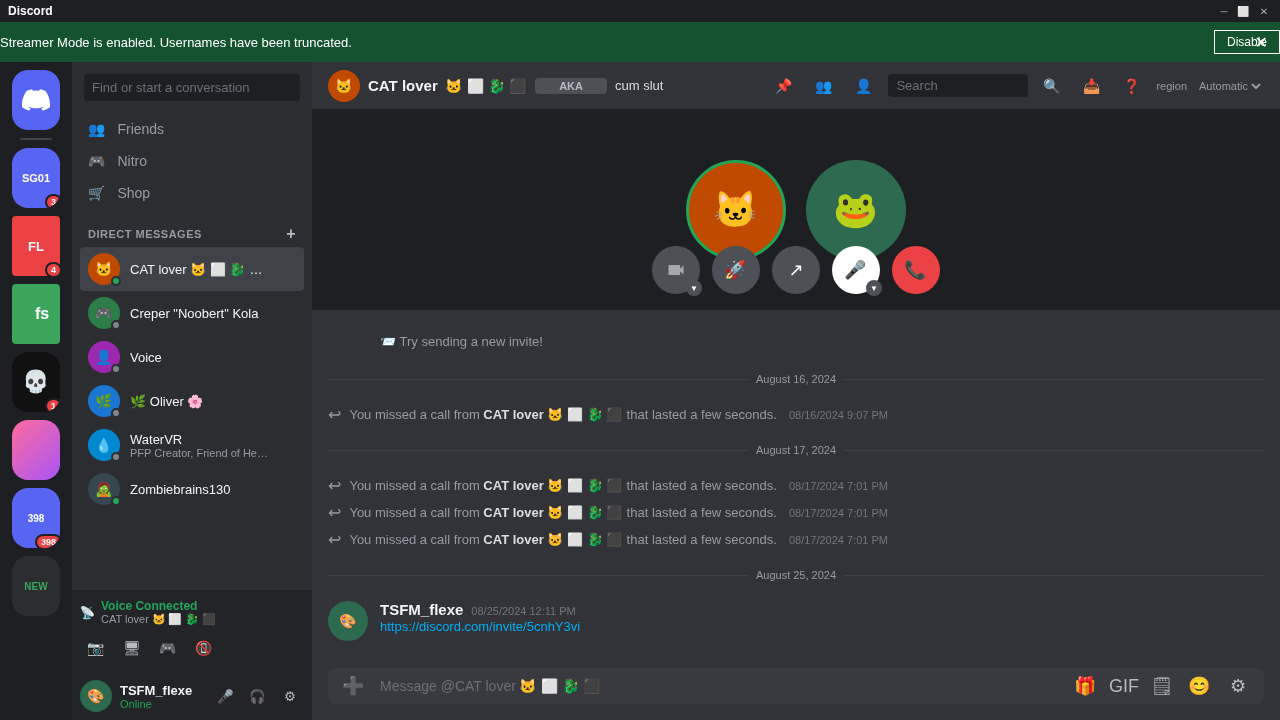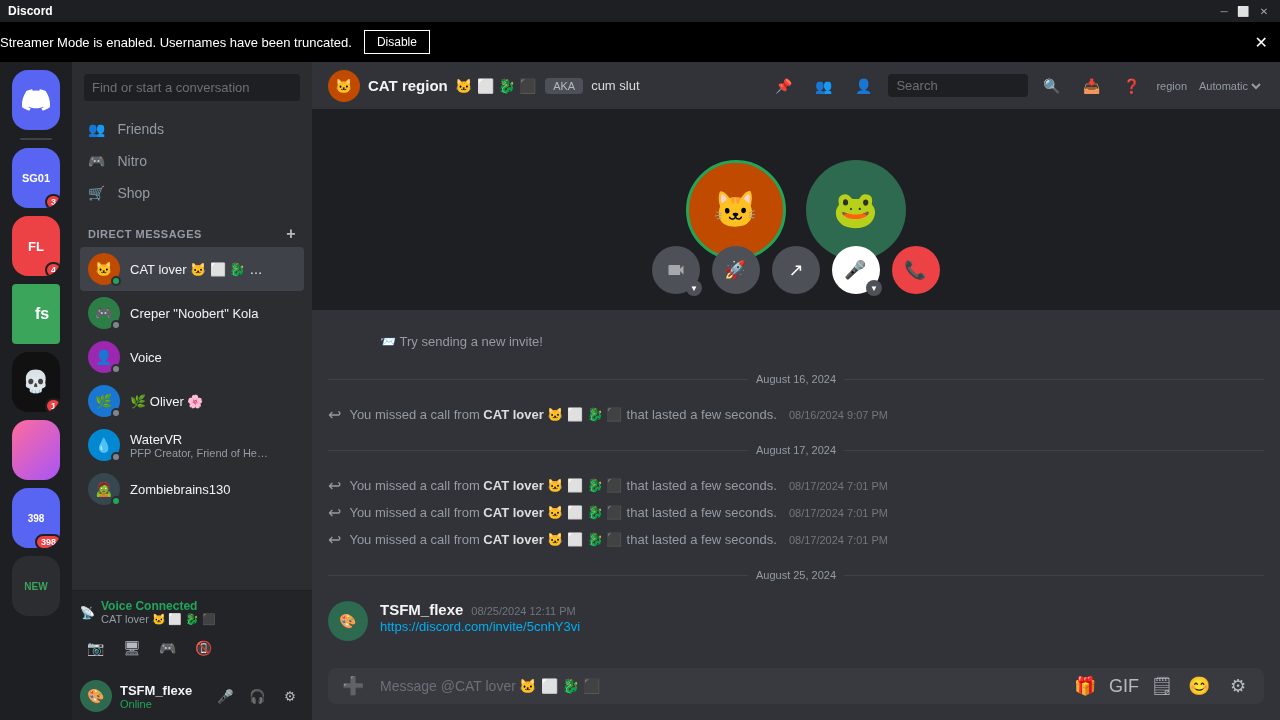--- a/index.html
+++ b/index.html
@@ -5,21 +5,21 @@
     * { margin: 0; padding: 0; box-sizing: border-box; }
     body { width: 1280px; height: 720px; overflow: hidden; font-family: 'Segoe UI', sans-serif; background: #1e1f22; color: #dcddde; font-size: 14px; }
 
     
     .titlebar { height: 22px; background: #1e1f22; display: flex; align-items: center; justify-content: space-between; padding: 0 8px; }
     .titlebar-left { color: #fff; font-size: 12px; font-weight: bold; }
     .titlebar-controls { display: flex; gap: 4px; }
     .titlebar-btn { width: 16px; height: 16px; display: flex; align-items: center; justify-content: center; font-size: 10px; color: #aaa; cursor: pointer; }
 
     
-    .streamer-banner { background: #000000; height: 40px; display: flex; align-items: center; justify-content: flex-start; gap: 12px; font-size: 13px; color: #fff; position: relative; }
+    .streamer-banner { background: #14532d; height: 40px; display: flex; align-items: center; justify-content: space-between; gap: 12px; font-size: 13px; color: #fff; position: relative; }
     .disable-btn { background: transparent; border: 1px solid #fff; color: #fff; padding: 4px 12px; border-radius: 0; cursor: pointer; font-size: 12px; }
     .banner-close { position: absolute; right: 12px; color: #fff; cursor: pointer; font-size: 16px; }
 
     
     .app-body { display: flex; height: calc(720px - 22px - 40px); }
 
     
     .server-list { width: 72px; background: #1e1f22; display: flex; flex-direction: column; align-items: center; padding: 8px 0; gap: 8px; overflow-y: auto; }
     .server-icon { width: 48px; height: 60px; border-radius: 50%; background: #5865f2; display: flex; align-items: center; justify-content: center; cursor: pointer; font-weight: bold; font-size: 16px; color: #fff; position: relative; overflow: hidden; }
     .server-icon.active { border-radius: 16px; }
@@ -64,21 +64,21 @@
     .panel-ctrl-btn { width: 28px; height: 28px; border-radius: 4px; background: transparent; border: none; color: #b5bac1; cursor: pointer; display: flex; align-items: center; justify-content: center; }
 
     
     .main-area { flex: 1; display: flex; flex-direction: column; background: #313338; }
 
     
     .chat-header { height: 48px; background: #313338; border-bottom: 1px solid #1e1f22; display: flex; align-items: center; padding: 0 16px; gap: 8px; flex-shrink: 0; }
     .chat-header-avatar { width: 32px; height: 32px; border-radius: 50%; background: #5865f2; flex-shrink: 0; display: flex; align-items: center; justify-content: center; font-size: 11px; position: relative; overflow: hidden; }
     .chat-header-name { font-size: 15px; font-weight: 700; color: #f2f3f5; }
     .chat-header-emoji { font-size: 14px; }
-    .aka-badge { background: #4e5058; color: #b5bac1; padding: 2px 8px; border-radius: 4px; font-size: 11px; font-weight: 400; }
+    .aka-badge { background: #4e5058; color: #b5bac1; padding: 2px 24px; border-radius: 4px; font-size: 11px; font-weight: 700; }
     .aka-value { font-size: 13px; color: #dcddde; }
     .header-spacer { flex: 1; }
     .header-btn { width: 32px; height: 32px; display: flex; align-items: center; justify-content: center; color: #b5bac1; cursor: pointer; border-radius: 4px; }
     .header-search { background: #1e1f22; border: none; border-radius: 4px; padding: 4px 8px; color: #dcddde; font-size: 13px; outline: none; width: 140px; }
     .header-search::placeholder { color: #6d6f78; }
 
     
     .video-area { height: 200px; background: #1e1f22; display: flex; align-items: center; justify-content: center; position: relative; flex-shrink: 0; }
     .video-avatars { display: flex; gap: 20px; align-items: center; }
     .video-avatar { width: 100px; height: 100px; border-radius: 50%; overflow: hidden; border: 3px solid #23a559; }
@@ -161,21 +161,21 @@
           <path d="M20.317 4.37a19.791 19.791 0 0 0-4.885-1.515.074.074 0 0 0-.079.037c-.21.375-.444.864-.608 1.25a18.27 18.27 0 0 0-5.487 0 12.64 12.64 0 0 0-.617-1.25.077.077 0 0 0-.079-.037A19.736 19.736 0 0 0 3.677 4.37a.07.07 0 0 0-.032.027C.533 9.046-.32 13.58.099 18.057a.082.082 0 0 0 .031.057 19.9 19.9 0 0 0 5.993 3.03.078.078 0 0 0 .084-.028c.462-.63.874-1.295 1.226-1.994a.076.076 0 0 0-.041-.106 13.107 13.107 0 0 1-1.872-.892.077.077 0 0 1-.008-.128 10.2 10.2 0 0 0 .372-.292.074.074 0 0 1 .077-.01c3.928 1.793 8.18 1.793 12.062 0a.074.074 0 0 1 .078.01c.12.098.246.198.373.292a.077.077 0 0 1-.006.127 12.299 12.299 0 0 1-1.873.892.077.077 0 0 0-.041.107c.36.698.772 1.362 1.225 1.993a.076.076 0 0 0 .084.028 19.839 19.839 0 0 0 6.002-3.03.077.077 0 0 0 .032-.054c.5-5.177-.838-9.674-3.549-13.66a.061.061 0 0 0-.031-.03z"></path>
         </svg>
     </div>
     <div class="server-divider"></div>
 
     <div class="server-icon" style="background:#5865f2; font-size:11px; border-radius:16px;">
       SG01
       <div class="badge">3</div>
     </div>
 
-    <div class="server-icon" style="background:#ed4245; border-radius:16px; font-size:13px;">
+    <div class="server-icon" style="background:#ed4245; border-radius:4px; font-size:13px;">
       FL
       <div class="badge">4</div>
     </div>
 
     <div class="server-icon" style="background:#3ba55c; border-radius:4px;padding-left:12px;">
       fs
     </div>
 
     <div class="server-icon" style="background:#111; border-radius:16px; font-size:22px;">
       💀
@@ -314,21 +314,21 @@
         <button class="panel-ctrl-btn">🎧</button>
         <button class="panel-ctrl-btn">⚙</button>
       </div>
     </div>
   </div>
 
   <div class="main-area">
 
     <div class="chat-header">
       <div class="chat-header-avatar av-cat" style="width:32px;height:32px;border-radius:50%;display:flex;align-items:center;justify-content:center;font-size:14px;">🐱</div>
-      <span class="chat-header-name">CAT region</span>
+      <span class="chat-header-name">CAT lover</span>
       <span class="chat-header-emoji">🐱 ⬜ 🐉 ⬛</span>
       <span class="aka-badge">AKA</span>
       <span class="aka-value">cum slut</span>
       <div class="header-spacer"></div>
       <div class="header-btn">📌</div>
       <div class="header-btn">👥</div>
       <div class="header-btn">👤</div>
       <input class="header-search" type="text" placeholder="Search" style="">
       <div class="header-btn">🔍</div>
       <div class="header-btn">📥</div>

